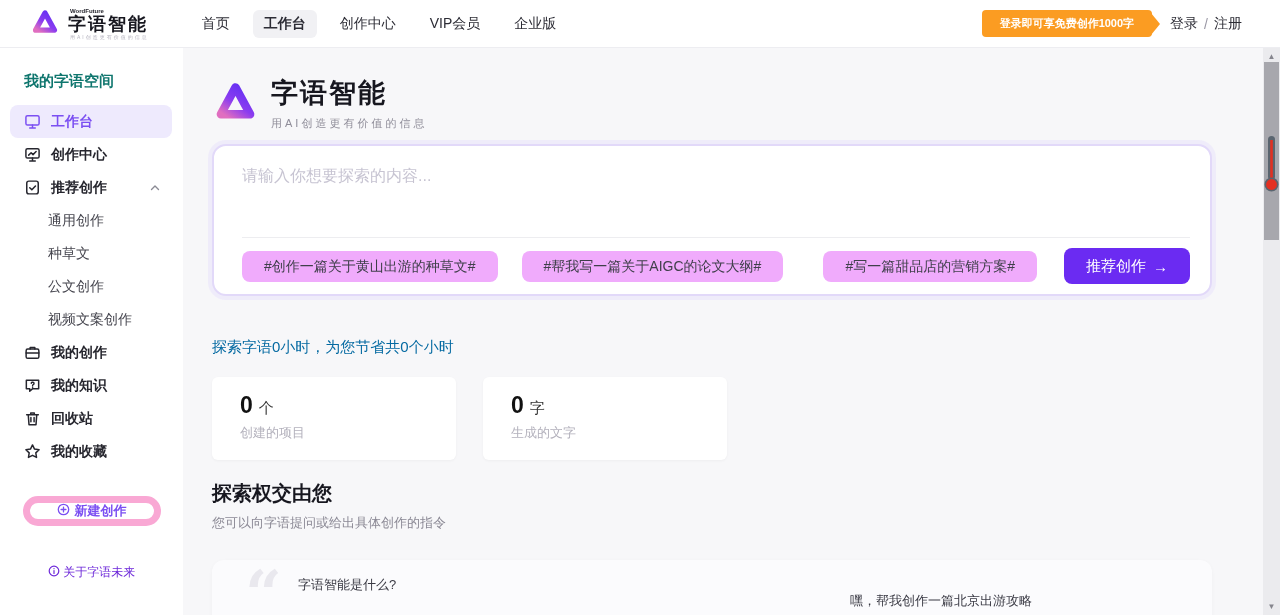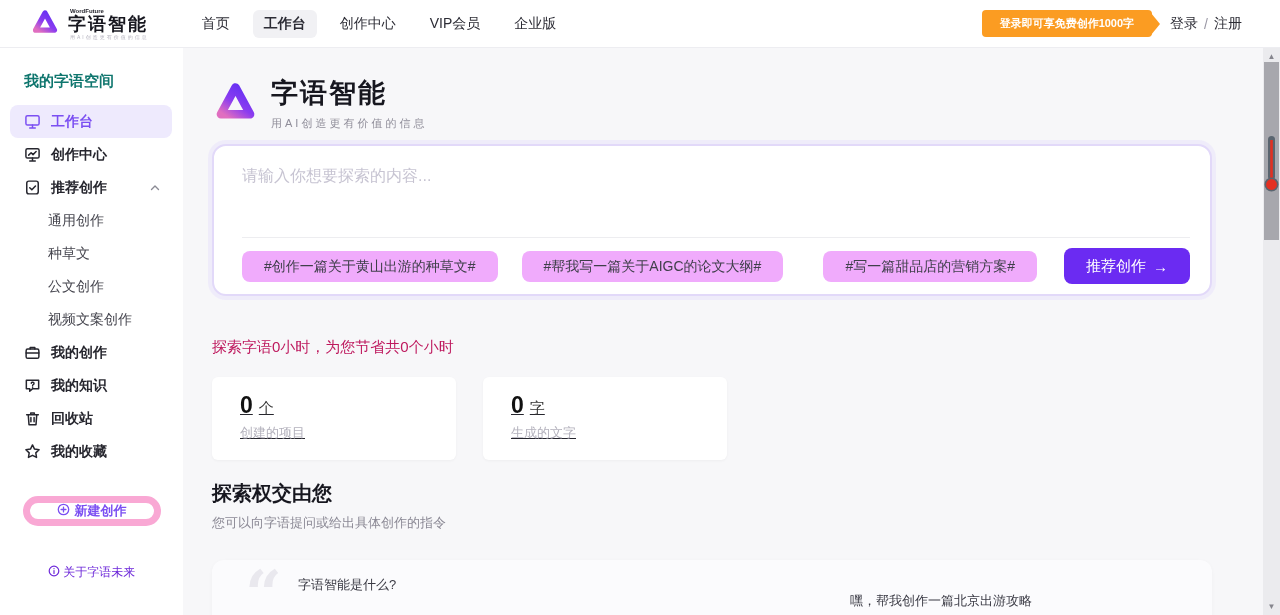--- a/index.html
+++ b/index.html
@@ -59,22 +59,22 @@
   .search-input::placeholder { color:#c7c4d2; }
   .chips-row { display:flex; align-items:center; height:57px; margin:0 20px 0 28px;
                border-top:1px solid #ededf0; gap:24px; }
   .chip { height:31px; line-height:31px; padding:0 22px; background:#f0abfc; border-radius:8px;
           font-size:14px; color:#3f3f4a; cursor:pointer; white-space:nowrap; }
   .chip-gap { margin-left:16px; }
   .explore-btn { margin-left:auto; width:126px; height:36px; background:#6b2bf2; border:none;
                  border-radius:8px; color:#fff; font-size:15px; display:flex; align-items:center;
                  justify-content:center; gap:7px; cursor:pointer; font-family:inherit; }
 
-  .stats-summary { margin-top:42px; font-size:15px; color:#be185d; }
-  .cards { display:flex; gap:27px; margin-top:20px;text-decoration:underline; }
+  .stats-summary { margin-top:42px; font-size:15px; color:#0369a1; }
+  .cards { display:flex; gap:27px; margin-top:20px; }
   .stat-card { width:244px; height:83px; background:#fff; border-radius:6px;
                box-shadow:0 1px 3px rgba(0,0,0,.04); padding:15px 0 0 28px; }
   .stat-value { font-size:23px; font-weight:bold; color:#111; }
   .stat-unit { font-size:15px; color:#333; margin-left:6px; font-weight:normal; }
   .stat-label { font-size:13px; color:#b3b1bc; margin-top:5px; }
 
   .explore-title { margin-top:20px; font-size:20px; font-weight:bold; color:#17171f; }
   .explore-sub { margin-top:7px; font-size:13px; color:#8b8995; }
 
   .quote-card { position:relative; margin-top:28px; width:1000px; height:70px;

